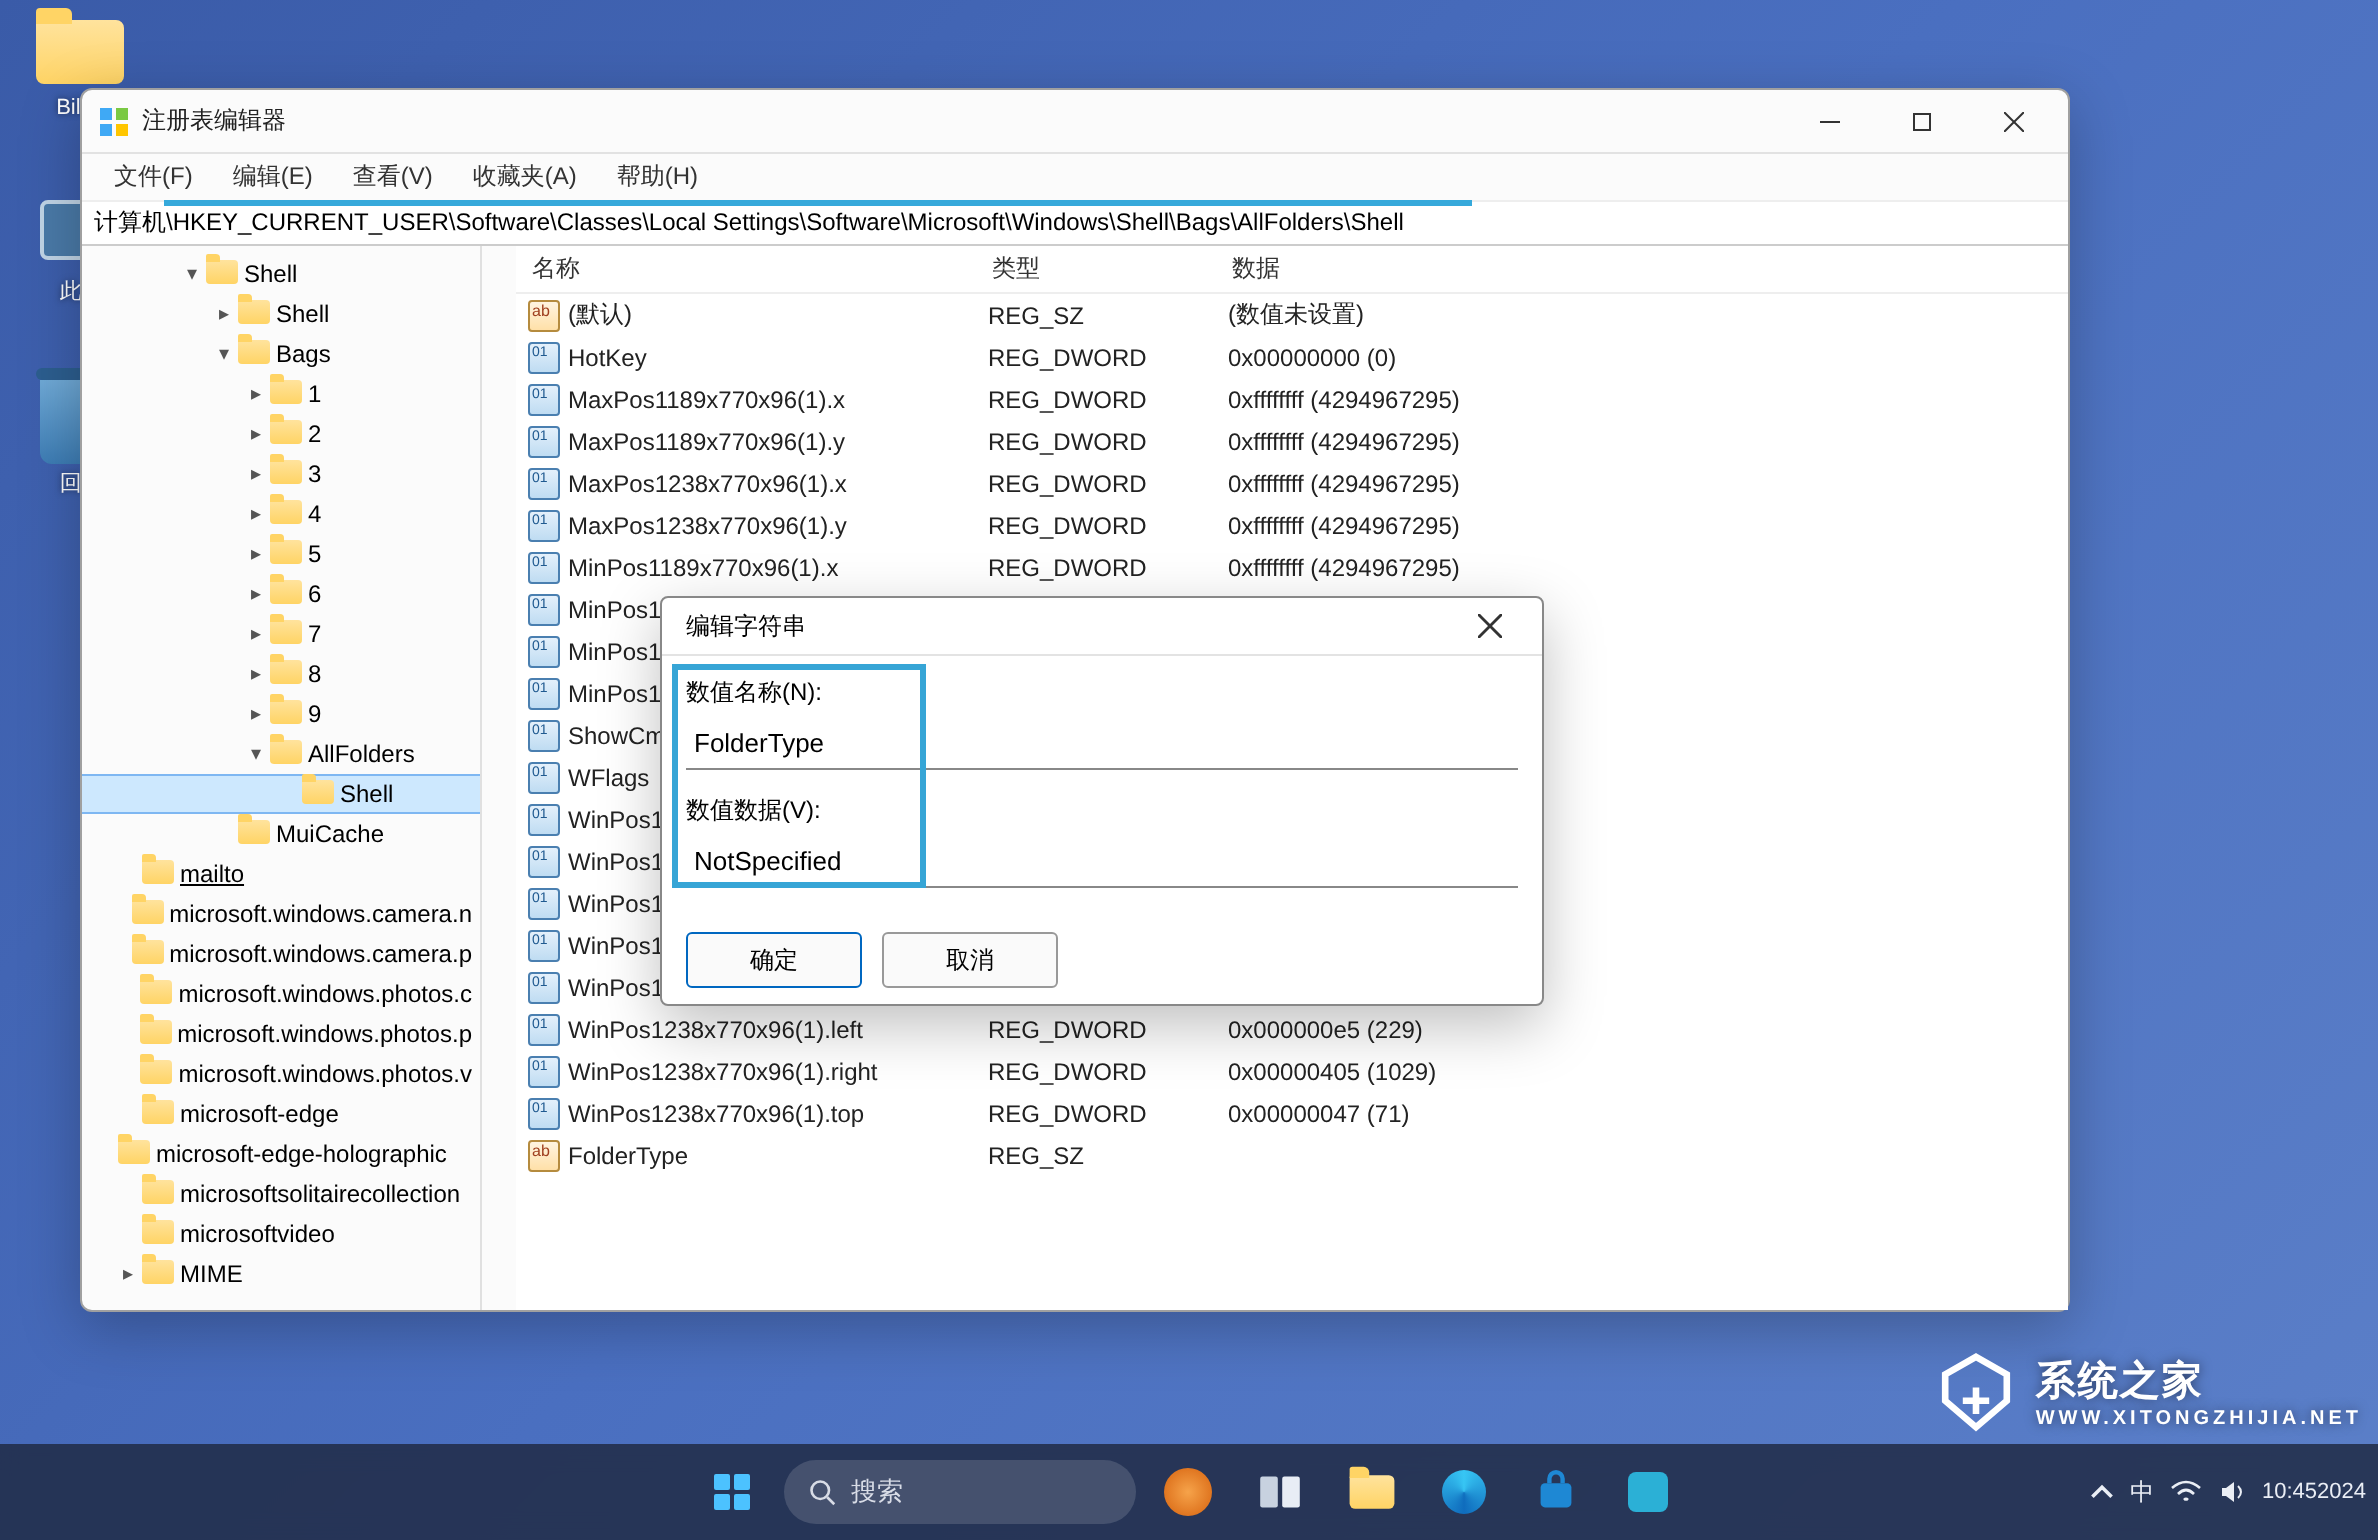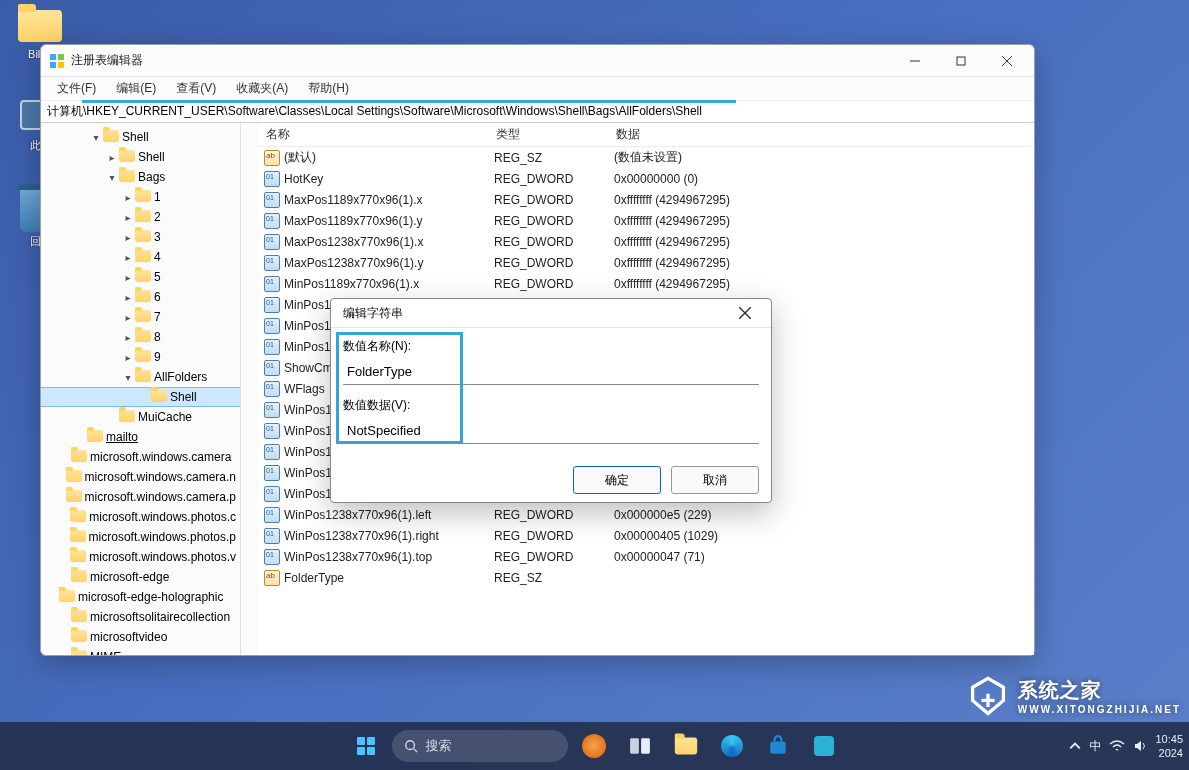--- a/index.html
+++ b/index.html
@@ -58,34 +58,34 @@
 .icon-bin::after { content:"01"; font-size:7px; color:#205a90; position:absolute; left:1px; top:2px; line-height:6px; }
 
 
 .dialog { position: absolute; top: 298px; left: 330px; width: 442px; height: 205px; background: #fff; border: 1px solid #888; border-radius: 4px; box-shadow: 0 10px 30px rgba(0,0,0,.25); display: flex; flex-direction: column; }
 .dialog-titlebar { height: 32px; display: flex; align-items: center; padding: 0 6px 0 12px; border-bottom: 1px solid #e3e3e3; }
 .dialog-title { flex: 1; font-size: 12px; }
 .dialog-close { width: 40px; height: 28px; display:flex; align-items:center; justify-content:center; }
 .dialog-body { flex: 1; padding: 10px 12px; font-size: 12px; }
 .field-label { margin-bottom: 4px; }
 .field-input { width: 100%; height: 26px; border: none; border-bottom: 1px solid #888; padding: 2px 4px; font-size: 13px; margin-bottom: 12px; font-family: inherit; }
-.dialog-buttons { display: flex; justify-content: flex-end; gap: 10px; padding: 0 12px 12px; }
+.dialog-buttons { display: flex; justify-content: flex-start; gap: 10px; padding: 0 12px 12px; }
 .dlg-btn { width: 88px; height: 28px; border: 1px solid #999; background: #fafafa; border-radius: 3px; font-size: 12px; cursor: pointer; }
 .dlg-btn.primary { border-color: #0067c0; }
 
 
 .callout { position: absolute; border: 3px solid #36a5d6; pointer-events: none; }
 
 
 .taskbar { position: absolute; bottom: 0; left: 0; right: 0; height: 48px; background: rgba(32,42,68,.85); backdrop-filter: blur(6px); display: flex; align-items: center; }
 .taskbar-center { position: absolute; left: 50%; transform: translateX(-50%); display: flex; align-items: center; gap: 6px; }
 .tb-icon { width: 40px; height: 40px; display: flex; align-items: center; justify-content: center; border-radius: 4px; }
 .search-pill { height: 32px; width: 176px; background: rgba(255,255,255,.14); border-radius: 16px; display:flex; align-items:center; padding:0 12px; color:#d8dce6; font-size:13px; gap:8px;}
 .tray { position: absolute; right: 6px; display: flex; align-items: center; gap: 8px; color: #eaeef5; font-size: 12px; }
-.tray-block { display: flex; flex-direction: column; align-items: flex-end; line-height: 14px; font-size: 11px; }
+.tray-block { display: flex; flex-direction: row; align-items: flex-end; line-height: 14px; font-size: 11px; }
 .watermark { position: absolute; right: 8px; bottom: 52px; color: #fff; font-size: 20px; font-weight: bold; text-shadow: 0 0 6px rgba(0,0,0,.5); display:flex; align-items:center; gap:8px; letter-spacing:1px; }
 .watermark-url { font-size: 10px; letter-spacing: 2px; display:block; text-align:right; }
 
 .folder-mini { width:16px; height:12px; background: linear-gradient(#ffe39d,#ffd465); border-radius: 1px 2px 2px 2px; position:relative; display:inline-block; }
 .folder-mini::before { content:""; position:absolute; top:-3px; left:0; width:7px; height:4px; background:#ffd465; border-radius:1px 2px 0 0; }
 
 .start-logo { display:grid; grid-template-columns: 8px 8px; grid-template-rows: 8px 8px; gap:2px; }
 .start-logo span { background:#4cc2ff; border-radius:1px; }
 </style>
 </head>
@@ -221,29 +221,24 @@
         <div class="tree-item selected" style="padding-left: 96px;">
           <span class="tree-caret"></span>
           <span class="tree-folder"><span class="folder-mini"></span></span>
           <span class="tree-label">Shell</span>
         </div>
         <div class="tree-item" style="padding-left: 64px;">
           <span class="tree-caret"></span>
           <span class="tree-folder"><span class="folder-mini"></span></span>
           <span class="tree-label">MuiCache</span>
         </div>
-        <div class="tree-item" style="padding-left: 32px; text-decoration: underline;">
+        <div class="tree-item" style="padding-left: 16px; text-decoration: underline;">
           <span class="tree-caret"></span>
           <span class="tree-folder"><span class="folder-mini"></span></span>
           <span class="tree-label">mailto</span>
-        </div>
-        <div class="tree-item" style="padding-left: 16px;">
-          <span class="tree-caret"></span>
-          <span class="tree-folder"><span class="folder-mini"></span></span>
-          <span class="tree-label">microsoft.windows.camera</span>
         </div>
         <div class="tree-item" style="padding-left: 16px;">
           <span class="tree-caret"></span>
           <span class="tree-folder"><span class="folder-mini"></span></span>
           <span class="tree-label">microsoft.windows.camera.n</span>
         </div>
         <div class="tree-item" style="padding-left: 16px;">
           <span class="tree-caret"></span>
           <span class="tree-folder"><span class="folder-mini"></span></span>
           <span class="tree-label">microsoft.windows.camera.p</span>

